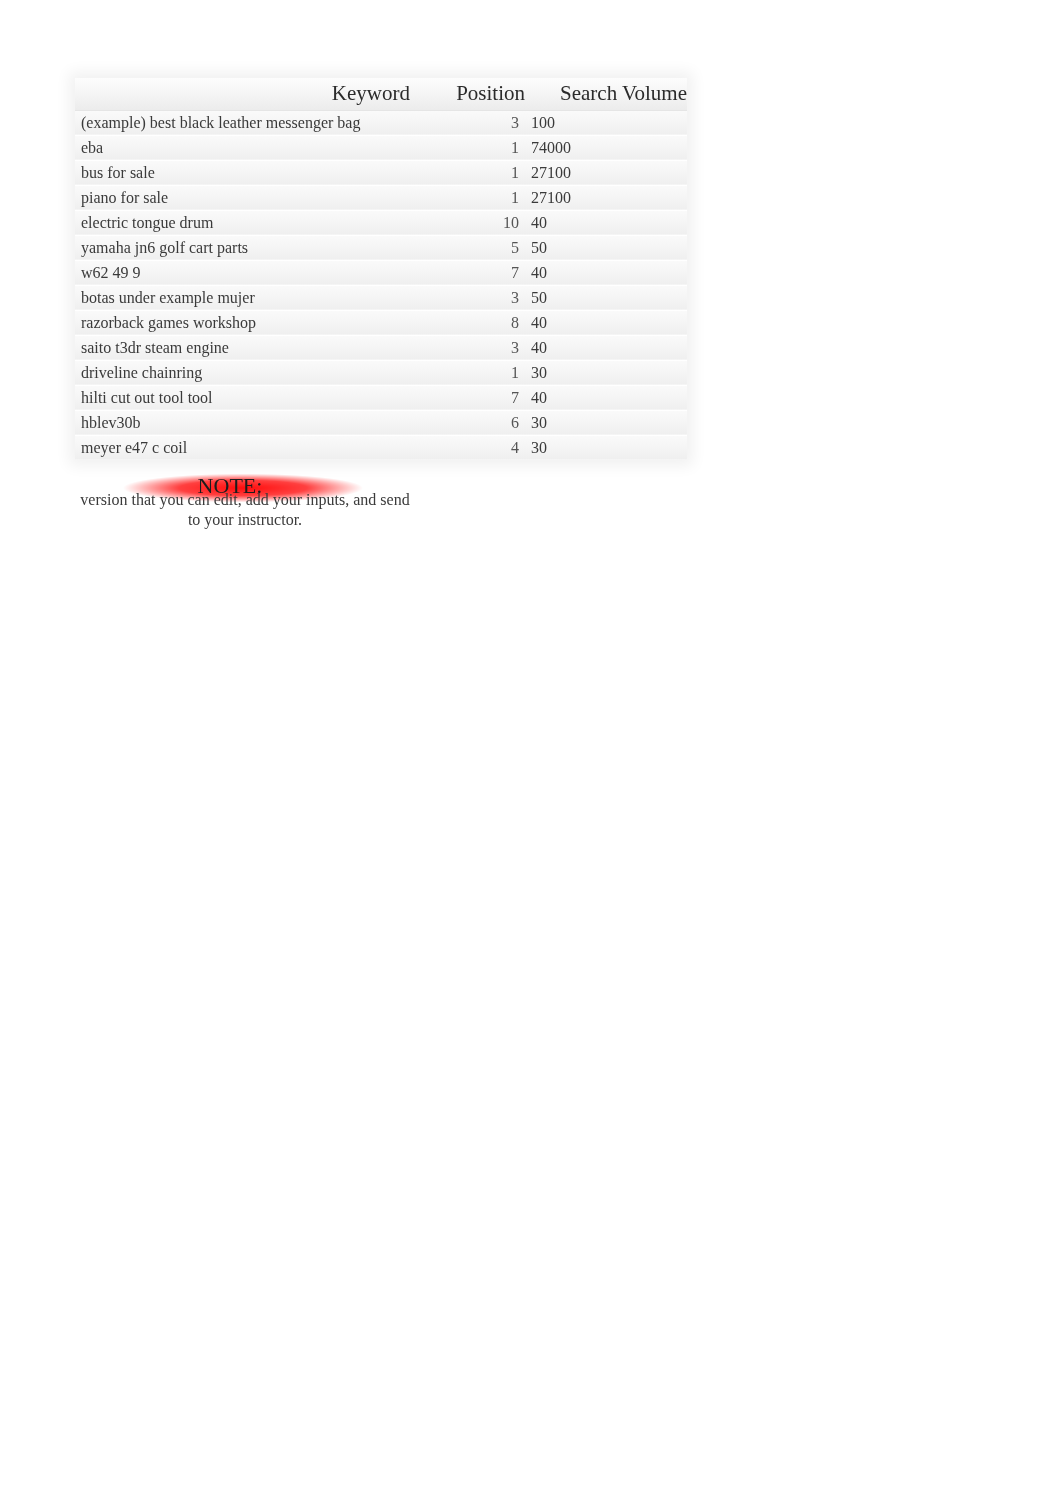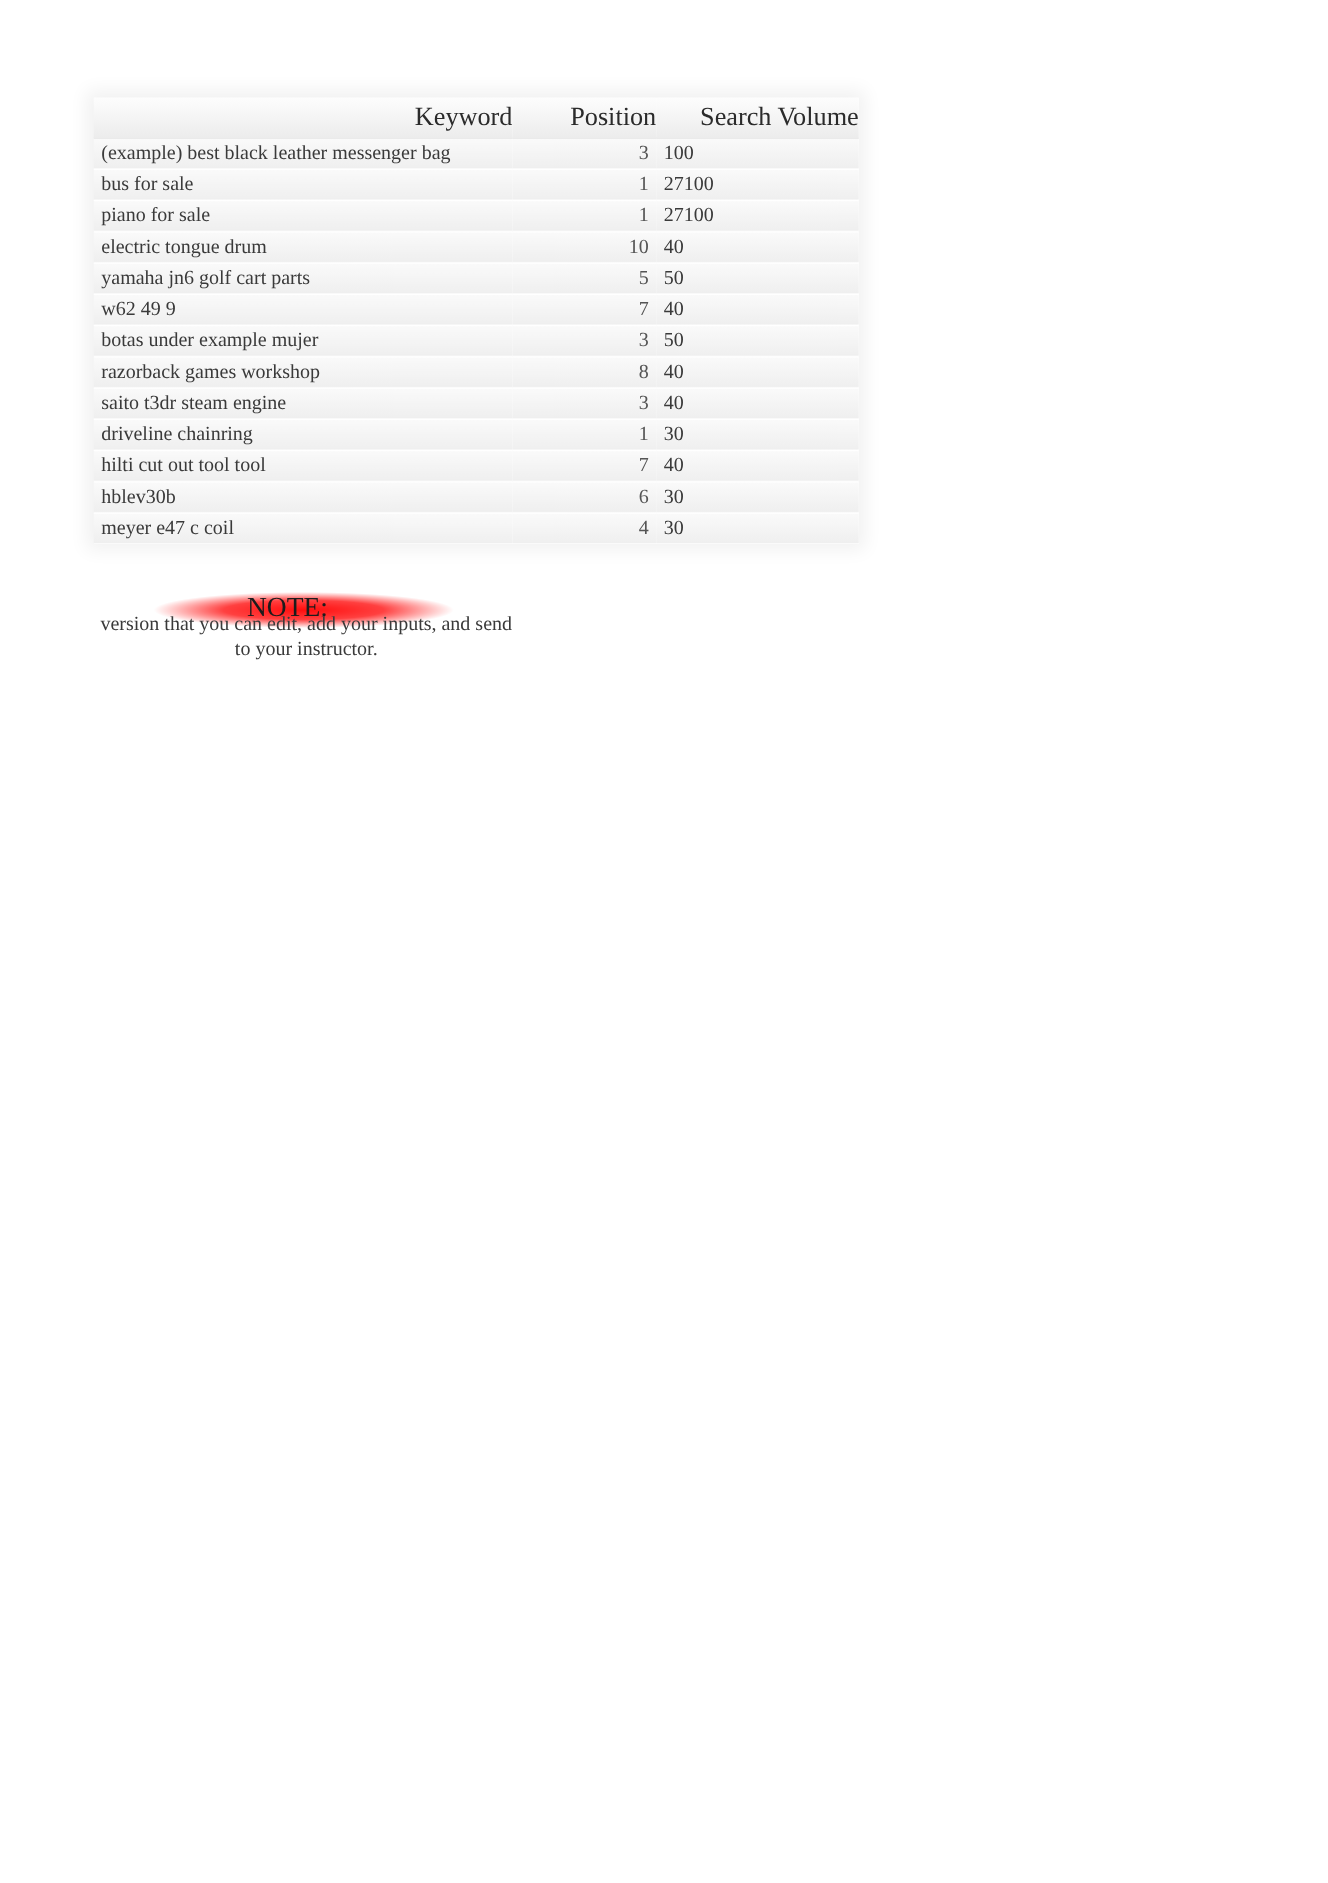--- a/index.html
+++ b/index.html
@@ -105,20 +105,25 @@
         <th>Search Volume</th>
       </tr>
     </thead>
     <tbody id="table-body">
         <tr>
           <td class="kw">(example) best black leather messenger bag</td>
           <td class="pos">3</td>
           <td class="vol">100</td>
         </tr>
         <tr>
+          <td class="kw">eba</td>
+          <td class="pos">1</td>
+          <td class="vol">74000</td>
+        </tr>
+        <tr>
           <td class="kw">bus for sale</td>
           <td class="pos">1</td>
           <td class="vol">27100</td>
         </tr>
         <tr>
           <td class="kw">piano for sale</td>
           <td class="pos">1</td>
           <td class="vol">27100</td>
         </tr>
         <tr>

